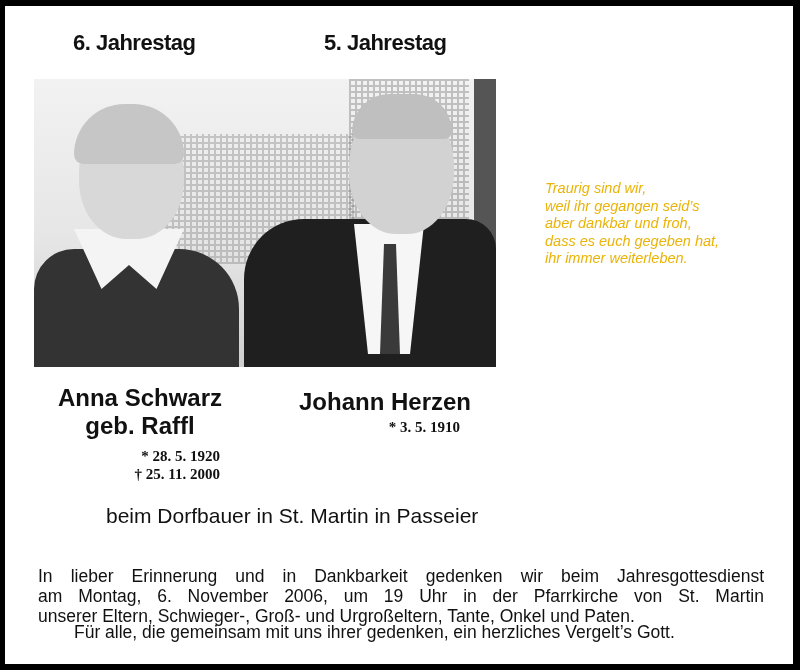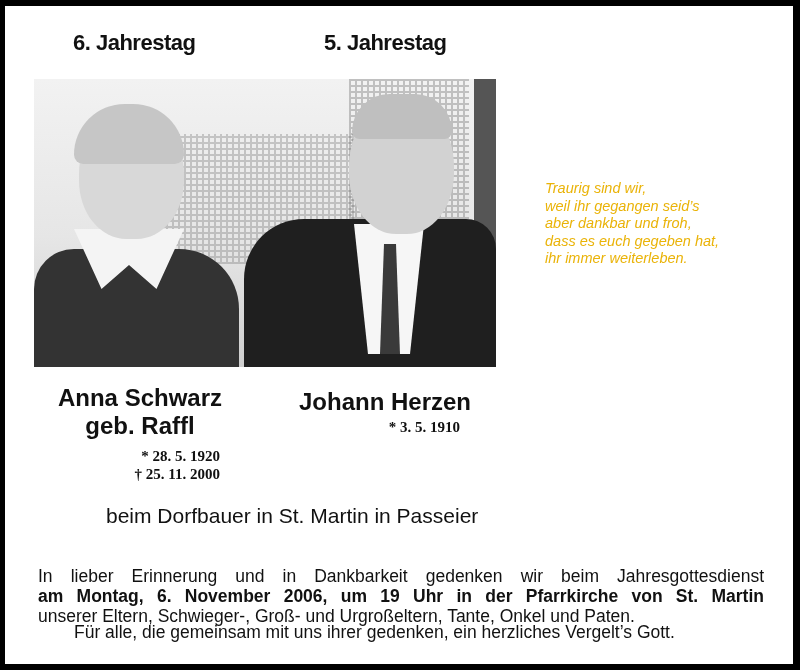--- a/index.html
+++ b/index.html
@@ -22,21 +22,21 @@
   .photo .man-head { position:absolute; left:315px; top:20px; width:105px; height:135px; background:#d2d2d2; border-radius:50% 50% 45% 45%; }
   .photo .man-hair { position:absolute; left:318px; top:15px; width:100px; height:45px; background:#bfbfbf; border-radius:50px 50px 10px 10px; }
   .poem { position:absolute; left:545px; top:180px; font-style:italic; font-size:14.5px; line-height:17.6px; color:#eab308; }
   .poem div { white-space:nowrap; }
   .name { position:absolute; font-weight:bold; font-size:24px; text-align:center; line-height:28px; }
   .dates { position:absolute; font-weight:bold; font-size:15px; line-height:18px; text-align:right;font-family:Liberation Serif, serif; }
   .place { position:absolute; left:106px; top:504px; font-size:21px; }
   .body-text { position:absolute; left:38px; top:540px; width:726px; font-size:17.5px; line-height:20px; font-family:"Liberation Sans Narrow","Liberation Sans",sans-serif;margin-top:26px; }
   .body-text .line { text-align:justify; text-align-last:justify; white-space:nowrap; }
   .body-text .line.last { text-align-last:left; }
-  .body-text .bold { font-weight:bold; }
+  .body-text .bold { font-weight:normal; }
   .closing { position:absolute; left:74px; top:622px; font-size:17.5px; font-family:"Liberation Sans Narrow","Liberation Sans",sans-serif; }
 </style>
 </head>
 <body>
 
 <div class="card"></div>
 
 <div class="heading" style="left:73px;text-align:right;">6. Jahrestag</div>
 <div class="heading" style="left:324px;">5. Jahrestag</div>
 

